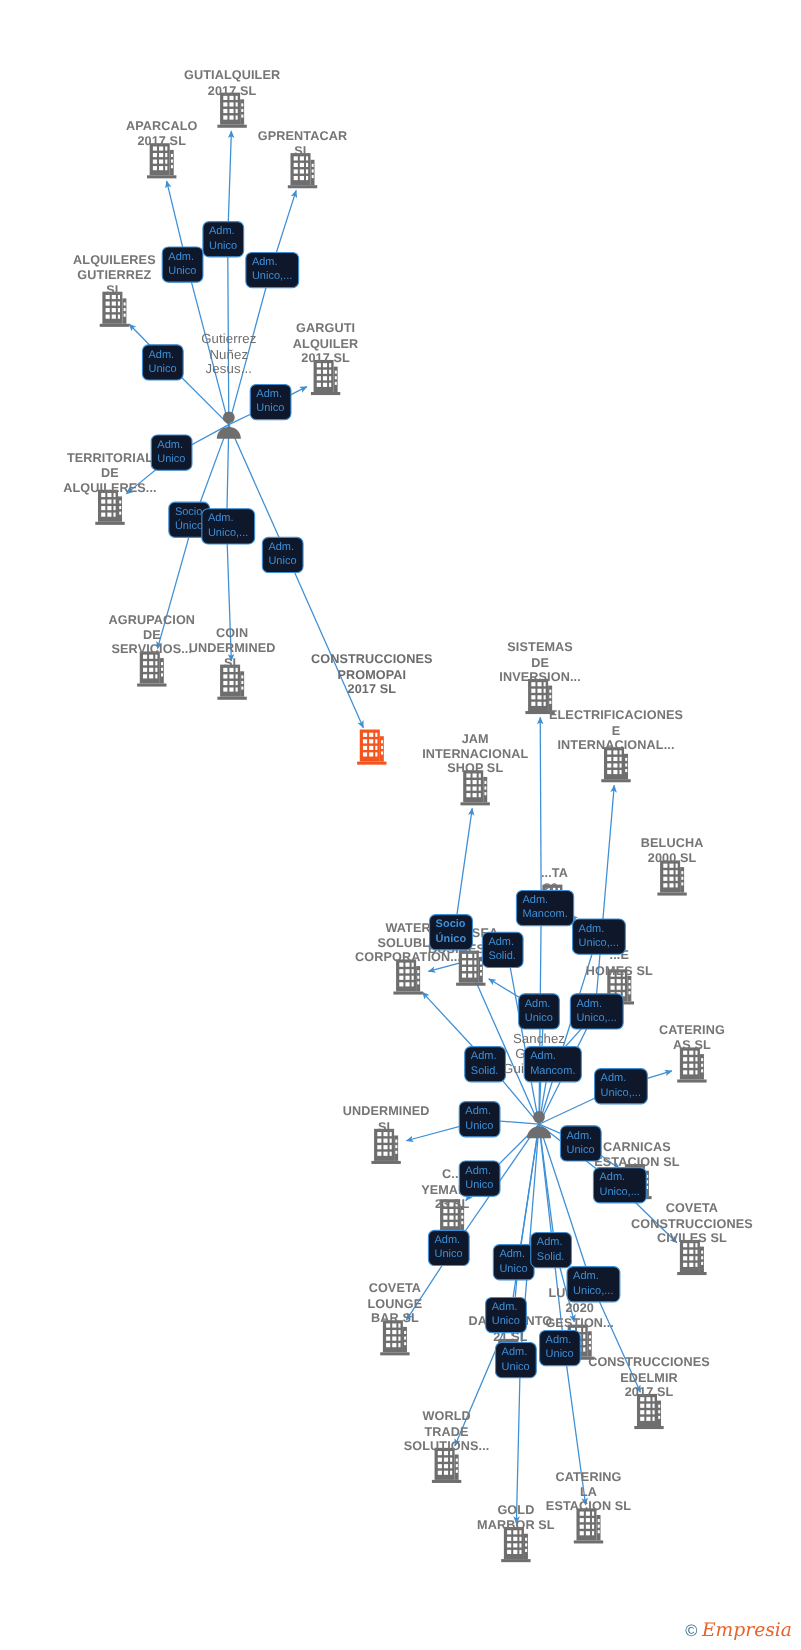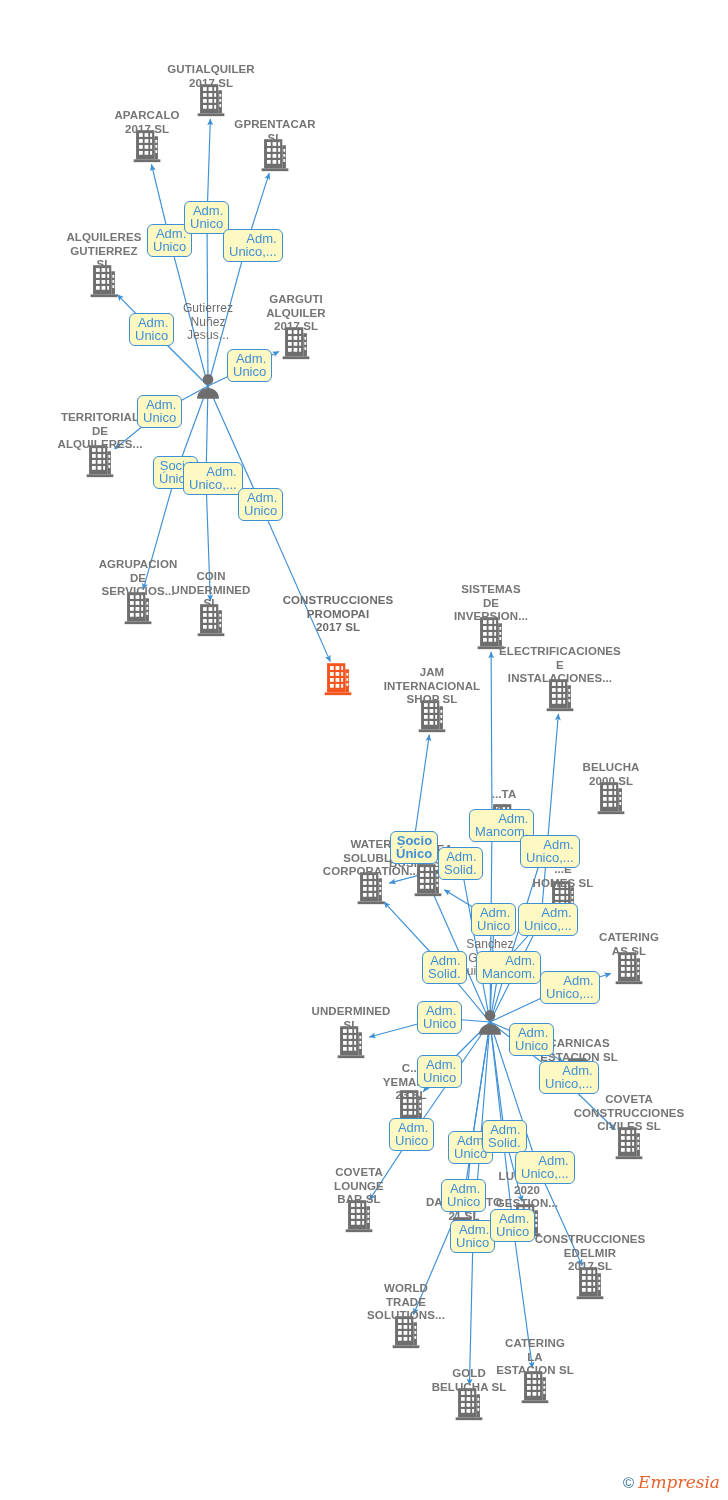--- a/index.html
+++ b/index.html
@@ -14,23 +14,23 @@
   .node .label{
     position:absolute;left:50%;transform:translateX(-50%);
     text-align:center;color:#757575;font-size:11.5px;line-height:13.5px;
     letter-spacing:.1px;white-space:pre-line;font-weight:bold;
     pointer-events:none;
   }
   .node.company .label{font-weight:bold;margin-top:30px;}
   .node.person .label{font-weight:normal;font-size:12px;color:#6d6d6d;}
   .node.focus .label{color:#6b6b6b;font-weight:bold;}
   .edgelabel{
-    position:absolute;background:#fef9c3;border:1.3px solid #3d8fd6;
-    border-radius:6px;color:#3d8fd6;font-size:13px;line-height:12.5px;
-    text-align:right;padding:3px 5px;box-sizing:border-box;
+    position:absolute;background:#0f172a;border:1.3px solid #3d8fd6;
+    border-radius:6px;color:#3d8fd6;font-size:10px;line-height:12.5px;
+    text-align:left;padding:3px 5px;box-sizing:border-box;
     font-family:"Liberation Sans","DejaVu Sans",sans-serif;
     white-space:pre-line;
   }
   .watermark{
     position:absolute;right:8px;bottom:8px;display:flex;align-items:center;gap:4px;
   }
   .wm-c{color:#2f6e8f;font-size:15px;}
   .wm-t{color:#e8622c;font-size:17px;font-family:"DejaVu Serif","Liberation Serif",serif;font-style:italic;}
 </style>
 </head>
@@ -450,21 +450,21 @@
             <rect x="5.4" y="18.1" width="3.1" height="3.1"></rect>
             <rect x="10" y="18.1" width="3.1" height="3.1"></rect>
             <rect x="14.6" y="18.1" width="1.6" height="3.1"></rect>
             <rect x="18.9" y="9" width="1.5" height="2.3"></rect>
             <rect x="18.9" y="13.2" width="1.5" height="2.3"></rect>
             <rect x="18.9" y="17.4" width="1.5" height="2.3"></rect>
           </g>
         </svg></span>
       <span class="label" style="top: -63px; width: 150px;">ELECTRIFICACIONES
 E
-INSTALACIONES...</span>
+INTERNACIONAL...</span>
     </div>
     <div class="node company" style="left: 596px; top: 781px; width: 30px; height: 34px;">
       <span class="glyph"><svg width="30" height="34" viewBox="0 0 24 28">
           <g fill="#6e6e6e">
             <rect x="3" y="1" width="15" height="24"></rect>
             <rect x="18" y="6" width="3" height="19"></rect>
             <rect x="1" y="25" width="22" height="2.3"></rect>
           </g>
           <g fill="#ffffff">
             <rect x="5.4" y="3.4" width="3.1" height="3.1"></rect>
@@ -914,21 +914,21 @@
             <rect x="14.6" y="13.2" width="1.6" height="3.1"></rect>
             <rect x="5.4" y="18.1" width="3.1" height="3.1"></rect>
             <rect x="10" y="18.1" width="3.1" height="3.1"></rect>
             <rect x="14.6" y="18.1" width="1.6" height="3.1"></rect>
             <rect x="18.9" y="9" width="1.5" height="2.3"></rect>
             <rect x="18.9" y="13.2" width="1.5" height="2.3"></rect>
             <rect x="18.9" y="17.4" width="1.5" height="2.3"></rect>
           </g>
         </svg></span>
       <span class="label" style="top: -50px; width: 150px;">GOLD
-BELUCHA SL</span>
+MARBOR SL</span>
     </div>
     <div class="node company" style="left: 520px; top: 1370px; width: 30px; height: 34px;">
       <span class="glyph"><svg width="30" height="34" viewBox="0 0 24 28">
           <g fill="#6e6e6e">
             <rect x="3" y="1" width="15" height="24"></rect>
             <rect x="18" y="6" width="3" height="19"></rect>
             <rect x="1" y="25" width="22" height="2.3"></rect>
           </g>
           <g fill="#ffffff">
             <rect x="5.4" y="3.4" width="3.1" height="3.1"></rect>

